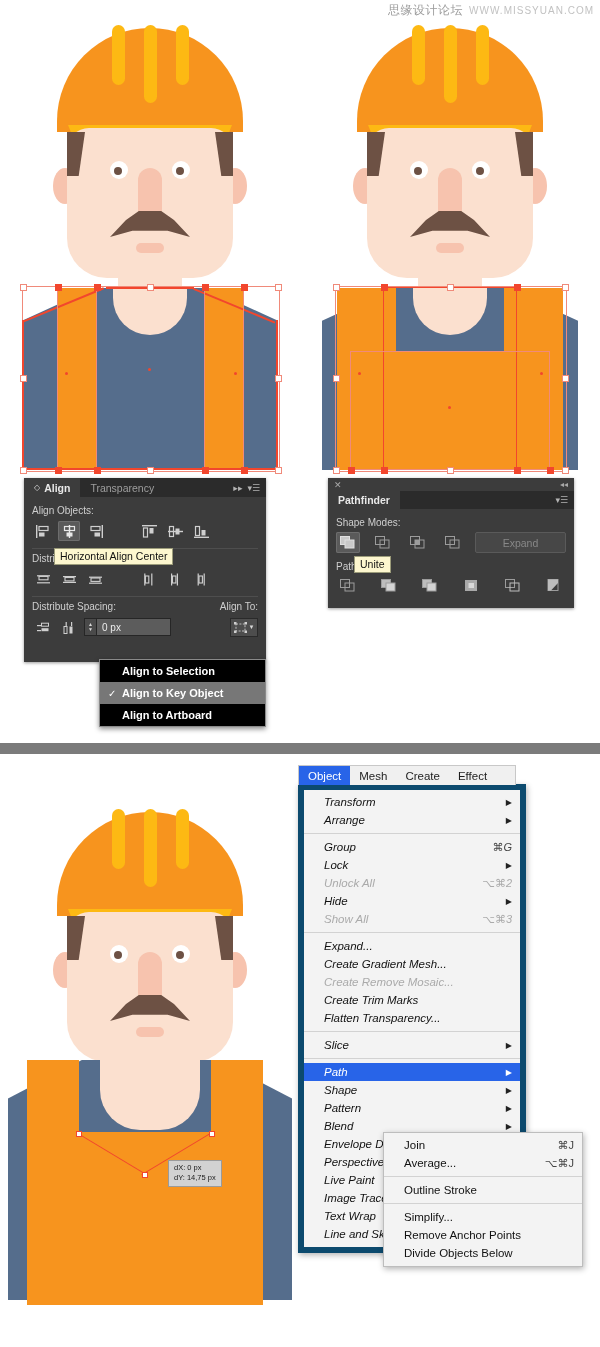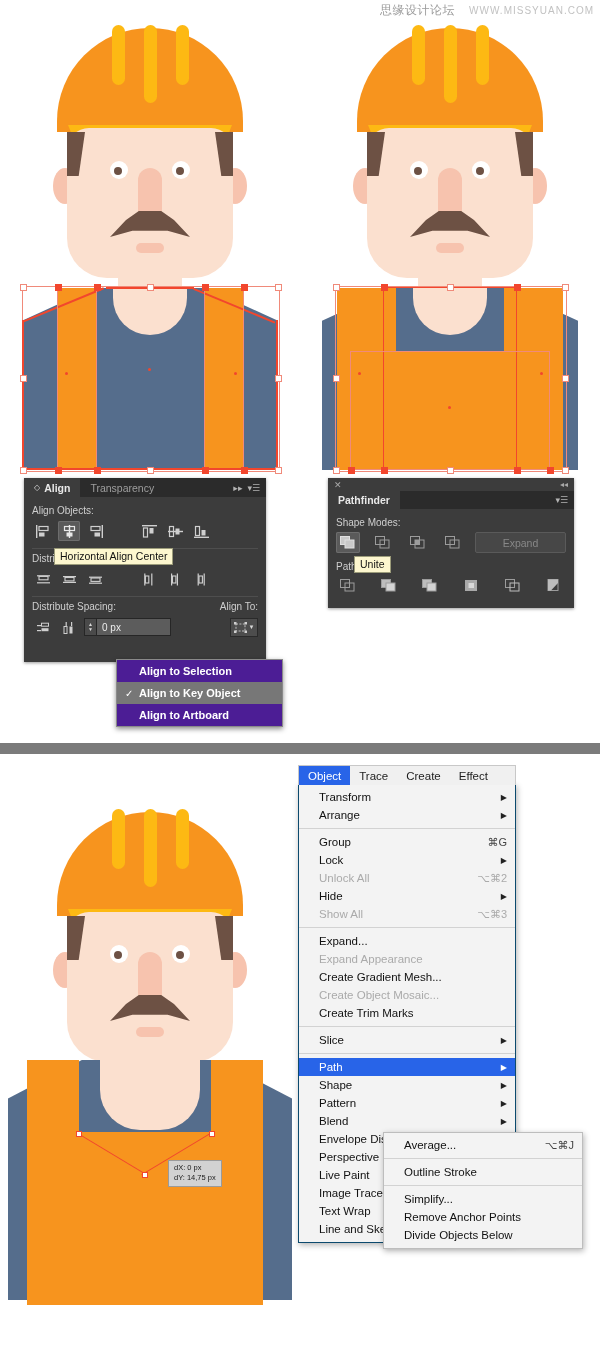--- a/index.html
+++ b/index.html
@@ -1,21 +1,21 @@
 <!DOCTYPE html>
 <html><head>
 <meta charset="utf-8">
 <style>
   html,body{margin:0;padding:0;background:#fff;}
   body{width:600px;height:1347px;position:relative;overflow:hidden;
        font-family:"Liberation Sans","DejaVu Sans",sans-serif;
        -webkit-font-smoothing:antialiased;}
 
   
-  #watermark{position:absolute;top:2px;right:6px;display:flex;align-items:center;gap:14px;
+  #watermark{position:absolute;top:2px;right:6px;display:flex;align-items:center;gap:6px;
              font-size:11px;color:#b9b9b9;letter-spacing:.5px;z-index:60;}
   #watermark .cn{color:#9b9b9b;font-size:12px;}
   #watermark .en{color:#c2c2c2;font-size:10px;letter-spacing:1px;}
 
   
   #band{position:absolute;left:0;top:743px;width:600px;height:11px;background:#7b7b7b;z-index:55;}
 
   
   .char{position:absolute;}
   .helmet{position:absolute;background:#f7941e;border-radius:110px 110px 0 0;}
@@ -73,36 +73,36 @@
   .numfield{display:flex;align-items:center;background:#5c5c5c;border:1px solid #262626;
             height:16px;width:85px;}
   .spin{width:11px;height:100%;display:flex;flex-direction:column;justify-content:center;
         align-items:center;background:#4a4a4a;border-right:1px solid #262626;color:#d8d8d8;font-size:5px;line-height:5px;}
   .numval{padding-left:5px;font-size:10px;color:#ececec;}
 
   .alignto{width:26px;height:17px;background:#4d4d4d;border:1px solid #2a2a2a;
            display:flex;align-items:center;justify-content:center;gap:2px;}
 
   
-  #aligndrop{position:absolute;left:116px;top:659px;width:165px;background:#4c1d95;
+  #aligndrop{position:absolute;left:99px;top:659px;width:165px;background:#000000;
              border:1px solid #8a8a8a;z-index:50;box-shadow:0 2px 5px rgba(0,0,0,.45);}
   #aligndrop .ditem{height:22px;display:flex;align-items:center;font-size:11px;color:#ffffff;
             padding-left:22px;position:relative;font-weight:bold;}
   #aligndrop .ditem.on{background:#777777;}
   #aligndrop .chk{position:absolute;left:8px;font-size:10px;color:#fff;}
 
   
   #menubar{position:absolute;left:298px;top:765px;width:216px;height:19px;display:flex;
            background:#f0f0f0;border:1px solid #c8c8c8;border-bottom:none;z-index:35;}
   #menubar .mitem{padding:0 9px;display:flex;align-items:center;font-size:11.5px;color:#1d1d1d;}
   #menubar .mitem.active{background:#2864e8;color:#fff;}
 
   #objmenu{position:absolute;left:298px;top:784px;width:216px;background:#f3f3f3;
-           border:1px solid #0c4a6e;z-index:34;box-shadow:1px 2px 6px rgba(0,0,0,.3);
-           padding:3px 0 4px 0;}
+           border:6px solid #0c4a6e;z-index:34;box-shadow:1px 2px 6px rgba(0,0,0,.3);
+           padding:3px 0 4px 0;font-style:italic;}
   .mrow{height:18px;display:flex;align-items:center;padding:0 8px 0 20px;font-size:11.5px;
         color:#111;position:relative;}
   .mrow.dis{color:#aaaaaa;}
   .mrow.hl{background:#2864e8;color:#fff;}
   .mrow .sc{margin-left:auto;font-size:11px;color:#444;}
   .mrow.dis .sc{color:#aaa;}
   .mrow .arw{margin-left:auto;font-size:8px;color:#222;}
   .mrow.hl .arw{color:#fff;}
   .msep{height:1px;background:#d2d2d2;margin:4px 0;}
 
@@ -575,21 +575,21 @@
         </svg>
       </div>
     </div>
   </div>
 </div>
 
 <div class="tooltip" id="pftip" style="left:354px;top:556px;">Unite</div>
 
 <div id="menubar">
     <div class="mitem active">Object</div>
-    <div class="mitem">Trace</div>
+    <div class="mitem">Mesh</div>
     <div class="mitem">Create</div>
     <div class="mitem">Effect</div>
   </div>
 <div id="objmenu">
     <div class="mrow">
       <span>Transform</span>
       <span class="arw">▶</span>
     </div>
     <div class="mrow">
       <span>Arrange</span>
@@ -613,31 +613,31 @@
       <span class="arw">▶</span>
     </div>
     <div class="mrow dis">
       <span>Show All</span>
       <span class="sc">⌥⌘3</span>
     </div>
     <div class="msep"></div>
     <div class="mrow">
       <span>Expand...</span>
     </div>
+    <div class="mrow">
+      <span>Create Gradient Mesh...</span>
+    </div>
     <div class="mrow dis">
-      <span>Expand Appearance</span>
-    </div>
-    <div class="mrow">
-      <span>Create Gradient Mesh...</span>
-    </div>
-    <div class="mrow dis">
-      <span>Create Object Mosaic...</span>
+      <span>Create Remove Mosaic...</span>
     </div>
     <div class="mrow">
       <span>Create Trim Marks</span>
+    </div>
+    <div class="mrow">
+      <span>Flatten Transparency...</span>
     </div>
     <div class="msep"></div>
     <div class="mrow">
       <span>Slice</span>
       <span class="arw">▶</span>
     </div>
     <div class="msep"></div>
     <div class="mrow hl">
       <span>Path</span>
       <span class="arw">▶</span>
@@ -674,20 +674,24 @@
       <span>Text Wrap</span>
       <span class="arw">▶</span>
     </div>
     <div class="mrow">
       <span>Line and Sketch Art</span>
       <span class="arw">▶</span>
     </div>
   </div>
 <div id="pathsub">
     <div class="mrow">
+      <span>Join</span>
+      <span class="sc">⌘J</span>
+    </div>
+    <div class="mrow">
       <span>Average...</span>
       <span class="sc">⌥⌘J</span>
     </div>
     <div class="msep"></div>
     <div class="mrow">
       <span>Outline Stroke</span>
     </div>
     <div class="msep"></div>
     <div class="mrow">
       <span>Simplify...</span>

